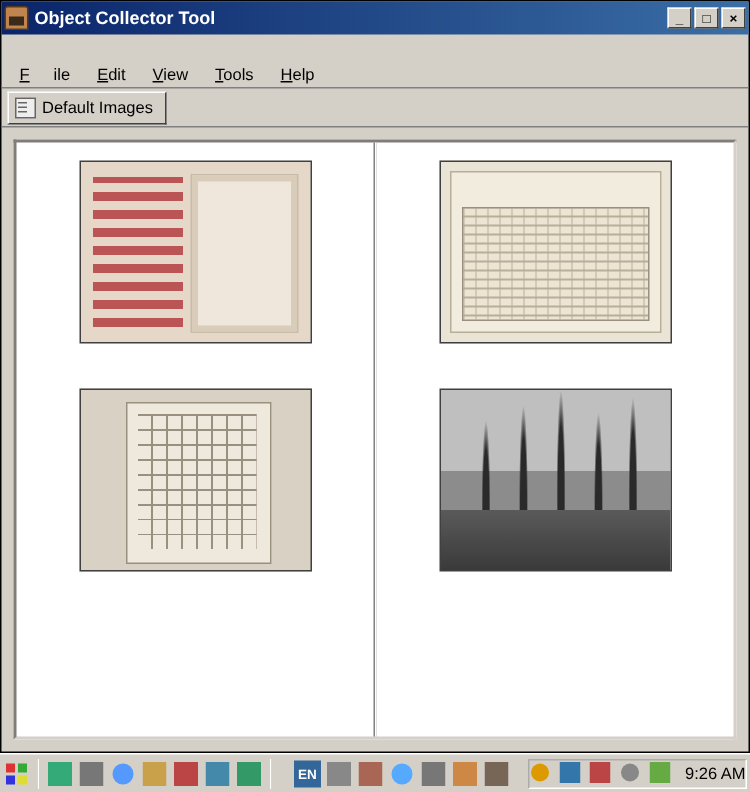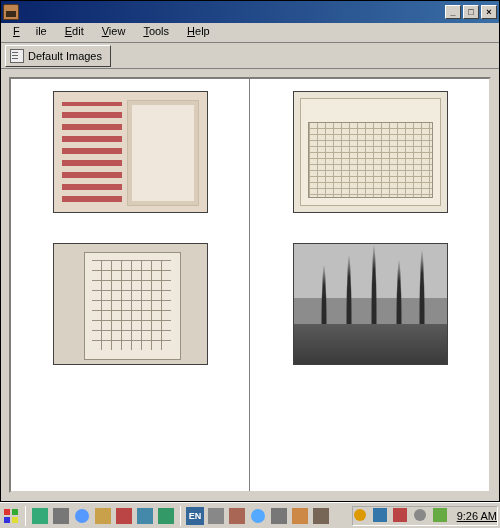--- a/index.html
+++ b/index.html
@@ -53,23 +53,23 @@
     border-bottom-color: #404040;
     margin-left: 2px;
     color: #000;
     font-size: 9px;
     line-height: 12px;
     text-align: center;
     font-family: Arial, sans-serif;
     font-weight: bold;
   }
   .menubar {
-    height: 20px;
-    display: flex;
-    align-items: flex-start;
+    height: 36px;
+    display: flex;
+    align-items: flex-end;
     padding: 0 4px;
     gap: 2px;
     border-bottom: 1px solid #808080;
   }
   .menubar span {
     padding: 2px 8px;
   }
   .menubar span u { text-decoration: underline; }
   .toolbar {
     height: 26px;
@@ -179,32 +179,32 @@
     width: 1px; height: 20px; background:#808080; border-right:1px solid #fff; margin:0 2px;
   }
   .tray {
     margin-left: auto;
     height: 20px;
     border: 1px inset #fff;
     display: flex;
     align-items: center;
     padding: 0 0;
     gap: 4px;
-    text-decoration: underline;
   }
   .tico { width:16px; height:16px; display:inline-block; }
   .clock { font-size: 11px; padding-left:4px; }
   .tb-icon { width:18px;height:18px;display:flex;align-items:center;justify-content:center; }
 </style>
 </head>
 <body>
 
 <div class="window">
   <div class="titlebar">
     <div class="app-icon"></div>
+    <span>Object Collector Tool</span>
     <div class="spacer"></div>
     <div class="winbtn">_</div>
     <div class="winbtn">□</div>
     <div class="winbtn">×</div>
   </div>
 
   <div class="menubar">
     <span><u>F</u><span></span>ile</span>
     <span><u>E</u>dit</span>
     <span><u>V</u>iew</span>
@@ -273,21 +273,21 @@
       <svg width="16" height="16">
         <rect width="16" height="16" fill="#48a"></rect>
       </svg>
     </div>
   <div class="tb-icon">
       <svg width="16" height="16">
         <rect width="16" height="16" fill="#396"></rect>
       </svg>
     </div>
   <div class="sep"></div>
-  <div class="tb-icon" style="background:#369;color:#fff;font-size:9px;font-weight:bold;line-height:18px;text-align:center;">EN</div>
+  <div class="tb-icon" style="background:#369;color:#fff;font-size:9px;font-weight:bold;line-height:18px;text-align:center;margin-left:10px;">EN</div>
   <div class="tb-icon">
       <svg width="16" height="16">
         <rect width="16" height="16" fill="#888"></rect>
       </svg>
     </div>
   <div class="tb-icon">
       <svg width="16" height="16">
         <rect width="16" height="16" fill="#a65"></rect>
       </svg>
     </div>

